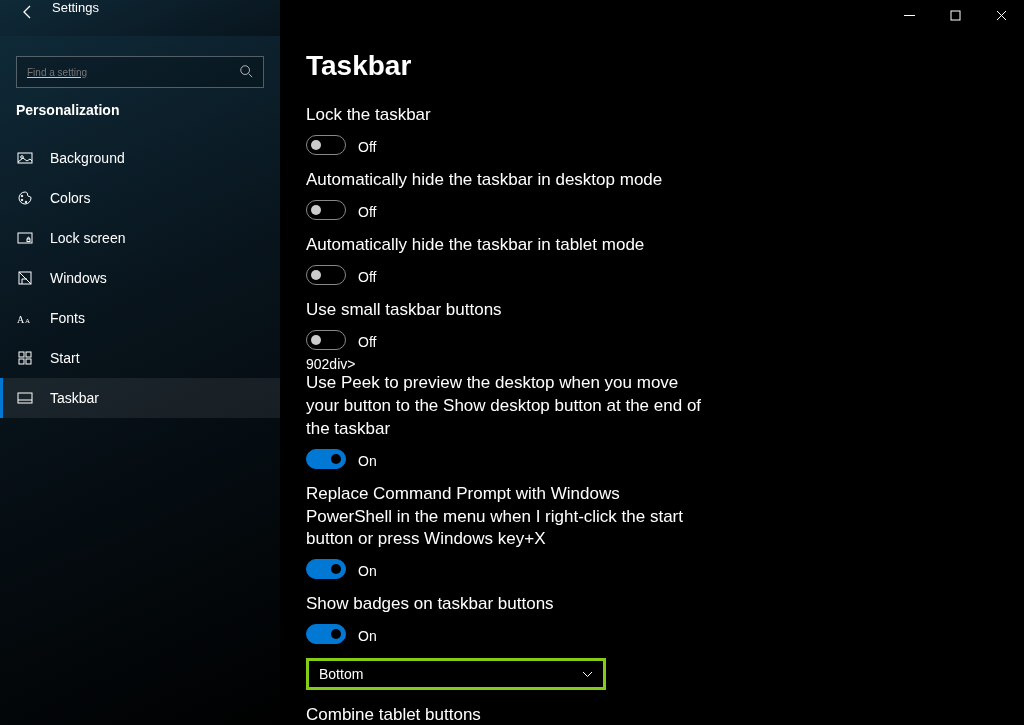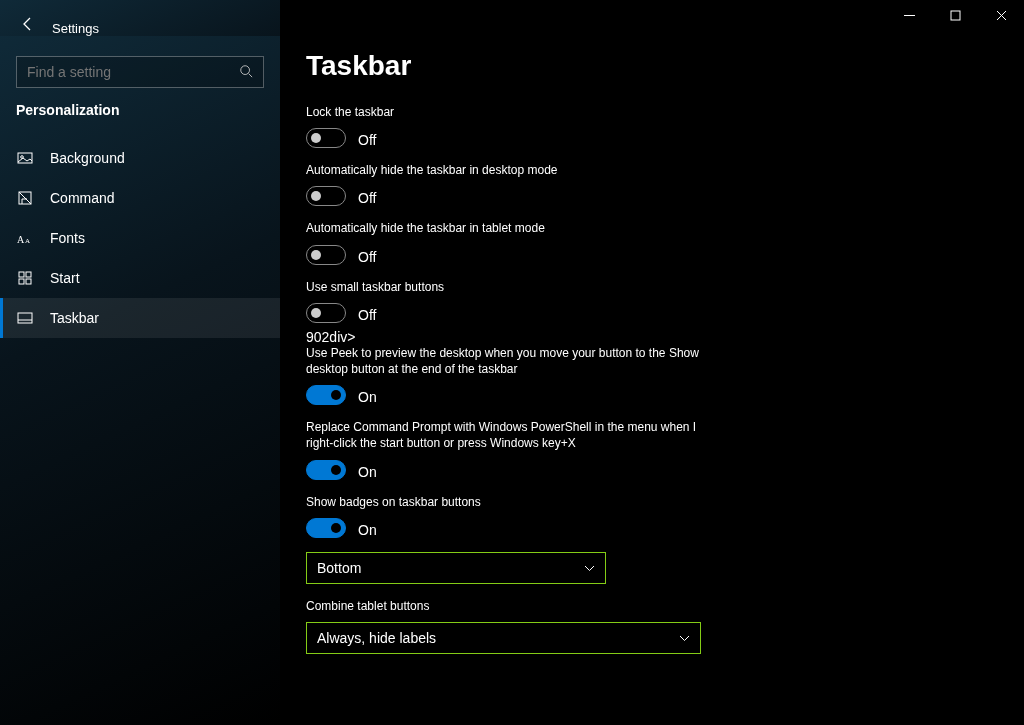--- a/index.html
+++ b/index.html
@@ -10,21 +10,21 @@
     color: #fff;
     font-family: "Segoe UI", Arial, sans-serif;
     font-size: 14px;
     overflow: hidden;
     position: relative;
   }
   
   .titlebar {
     height: 36px;
     display: flex;
-    align-items: flex-end;
+    align-items: flex-start;
     padding: 0 0 0 16px;
     position: relative;
   }
   .titlebar .back-arrow {
     width: 24px;
     height: 24px;
     display: flex;
     align-items: center;
     justify-content: center;
     margin-right: 12px;
@@ -94,22 +94,23 @@
     display: flex;
     align-items: center;
     padding: 0 10px;
   }
   .searchbox input {
     flex: 1;
     background: transparent;
     border: none;
     outline: none;
     color: #ccc;
-    font-size: 14px;
+    font-size: 10px;
     font-family: inherit;
+    text-decoration: underline;
   }
   .searchbox .search-icon {
     color: #ccc;
   }
   .category-title {
     padding: 0 16px 10px 16px;
     font-weight: 600;
     font-size: 14px;
     margin-bottom: 10px;
   }
@@ -124,21 +125,21 @@
     height: calc(725px - 36px);
     padding: 14px 26px 0 26px;
     overflow: hidden;
   }
   .main h1 {
     font-weight: 600;
     font-size: 28px;
     margin-bottom: 22px;
   }
   .setting-block { margin-bottom: 14px; max-width: 400px; }
-  .setting-label { font-size: 12px; margin-bottom: 8px; line-height: 1.35; }
+  .setting-label { font-size: 17px; margin-bottom: 8px; line-height: 1.35; }
   .toggle-row { display: flex; align-items: flex-end; gap: 12px; margin-bottom: 6px; }
   .toggle {
     width: 40px;
     height: 20px;
     border: 1px solid #888;
     border-radius: 10px;
     position: relative;
     background: #000;
   }
   .toggle .knob {
@@ -156,21 +157,21 @@
   }
   .toggle.on .knob {
     background: #000;
     left: auto;
     right: 4px;
   }
   .toggle-state { font-size: 14px; }
   .dropdown {
     width: 300px;
     height: 32px;
-    border: 1px solid #84cc16;
+    border: 3px solid #84cc16;
     background: #000;
     display: flex;
     align-items: center;
     justify-content: space-between;
     padding: 0 10px;
     margin-top: 6px;
     margin-bottom: 8px;
   }
   .dropdown.wide { width: 395px; }
   .dropdown .chev { font-size: 11px; }
@@ -224,26 +225,47 @@
             <rect x="1" y="3" width="14" height="10" stroke-width="1"></rect>
             <circle cx="5" cy="7" r="1.3"></circle>
             <path d="M1 12 L6 8 L10 11 L13 9 L15 11"></path>
           </svg>
         </span>
       <span class="label">Background</span>
     </div>
     <div class="nav-item">
       <span class="icon">
           <svg width="16" height="16" viewBox="0 0 16 16">
+            <path d="M8 2 A6 6 0 1 0 14 8 C14 6 12 7 11 6 C10 5 11 3 9.5 2.3 A6 6 0 0 0 8 2Z" stroke-width="1"></path>
+            <circle cx="5" cy="6" r="0.8" fill="#fff"></circle>
+            <circle cx="5" cy="10" r="0.8" fill="#fff"></circle>
+            <circle cx="9" cy="12" r="0.8" fill="#fff"></circle>
+          </svg>
+        </span>
+      <span class="label">Colors</span>
+    </div>
+    <div class="nav-item">
+      <span class="icon">
+          <svg width="16" height="16" viewBox="0 0 16 16">
+            <rect x="1" y="3" width="14" height="10" stroke-width="1"></rect>
+            <rect x="10" y="9" width="3" height="2.5"></rect>
+            <path d="M10.7 9 V8 a0.8 0.8 0 0 1 1.6 0 V9"></path>
+          </svg>
+        </span>
+      <span class="label">Lock screen</span>
+    </div>
+    <div class="nav-item">
+      <span class="icon">
+          <svg width="16" height="16" viewBox="0 0 16 16">
             <rect x="2" y="2" width="12" height="12" stroke-width="1"></rect>
             <path d="M2 2 L14 14"></path>
             <path d="M5 14 L5 9 L10 9"></path>
           </svg>
         </span>
-      <span class="label">Command</span>
+      <span class="label">Windows</span>
     </div>
     <div class="nav-item">
       <span class="icon">
           <svg width="16" height="14" viewBox="0 0 16 14">
             <text x="0" y="12" font-size="10" fill="#fff" stroke="none" font-family="Segoe UI">A</text>
             <text x="8" y="12" font-size="7" fill="#fff" stroke="none" font-family="Segoe UI">A</text>
           </svg>
         </span>
       <span class="label">Fonts</span>
     </div>

